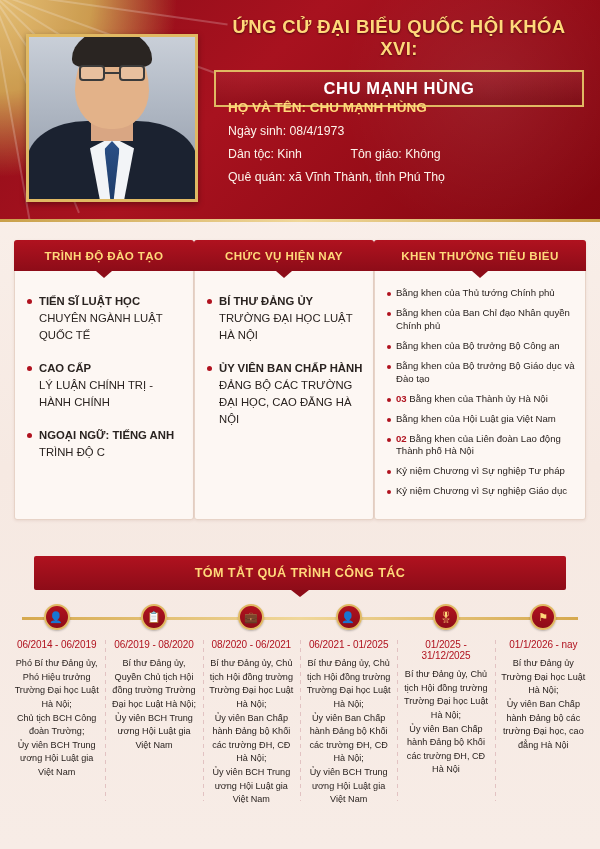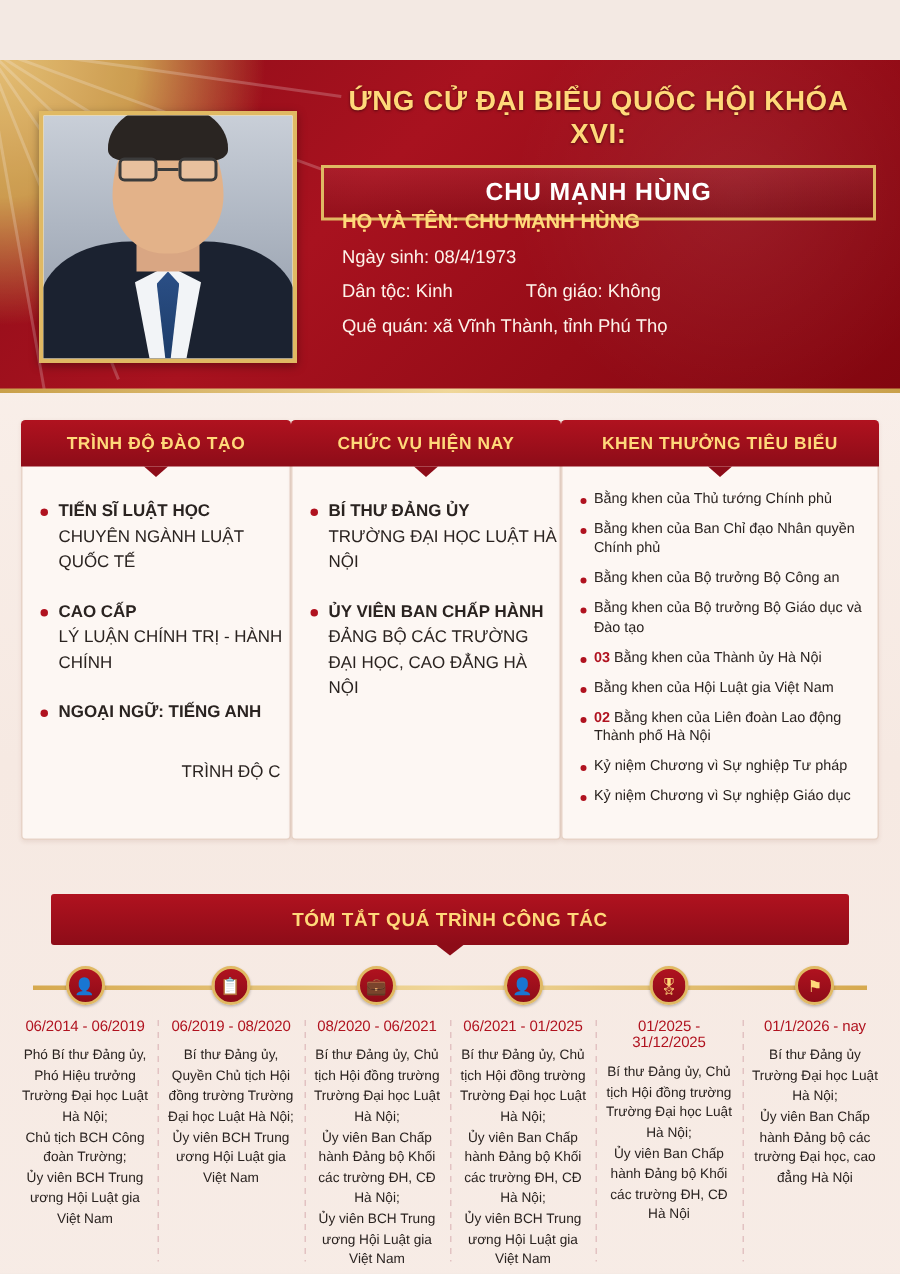--- a/index.html
+++ b/index.html
@@ -20,21 +20,20 @@
       radial-gradient(circle at 80% 6%, rgba(255,255,255,0.06) 0%, rgba(255,255,255,0) 40%),
       linear-gradient(180deg, #fbf3ee 0%, #f6e9e2 55%, #f7ece6 100%);
   }
 
   
   .header {
     position: relative;
     height: 222px;
     background: linear-gradient(135deg, #8d0c18 0%, #a8121f 40%, #82060f 100%);
     overflow: hidden;
-    margin-top: 40px;
   }
   .header:before {
     content: "";
     position: absolute;
     right: -40px; top: -60px;
     width: 300px; height: 300px;
     border-radius: 50%;
     background: radial-gradient(circle, rgba(255,255,255,0.07) 0%, rgba(255,255,255,0) 70%);
   }
   .header:after {
@@ -201,42 +200,42 @@
     position: relative;
   }
   .col-head:after {
     content: "";
     position: absolute; left: 50%; bottom: -7px;
     transform: translateX(-50%);
     border-left: 8px solid transparent;
     border-right: 8px solid transparent;
     border-top: 7px solid #8d0c18;
   }
-  .col-body { padding: 22px 0 4px 10px; }
+  .col-body { padding: 22px 10px 4px 10px; }
   .col-body.tight { padding: 16px 8px 4px 10px; }
 
   ul.bullets { list-style: none; margin: 0; padding: 0; }
   ul.bullets > li {
     position: relative;
     padding-left: 14px;
     margin-bottom: 16px;
     font-size: 11.3px;
     color: #2a2320;
     line-height: 1.5;
   }
   ul.bullets > li:before {
     content: "";
     position: absolute; left: 2px; top: 6px;
     width: 5px; height: 5px;
     border-radius: 50%;
     background: #b0121f;
   }
   .bl-1 { font-weight: bold; }
   .bl-2 { display: block; }
-  .indent-r { text-align: right; padding-right: 6px; margin-top: 23px; }
+  .indent-r { padding-right: 6px; }
 
   ul.small { }
   ul.small > li {
     font-size: 9.6px;
     margin-bottom: 7px;
     padding-left: 11px;
     line-height: 1.35;
     color: #2a2320;
   }
   ul.small > li:before {

